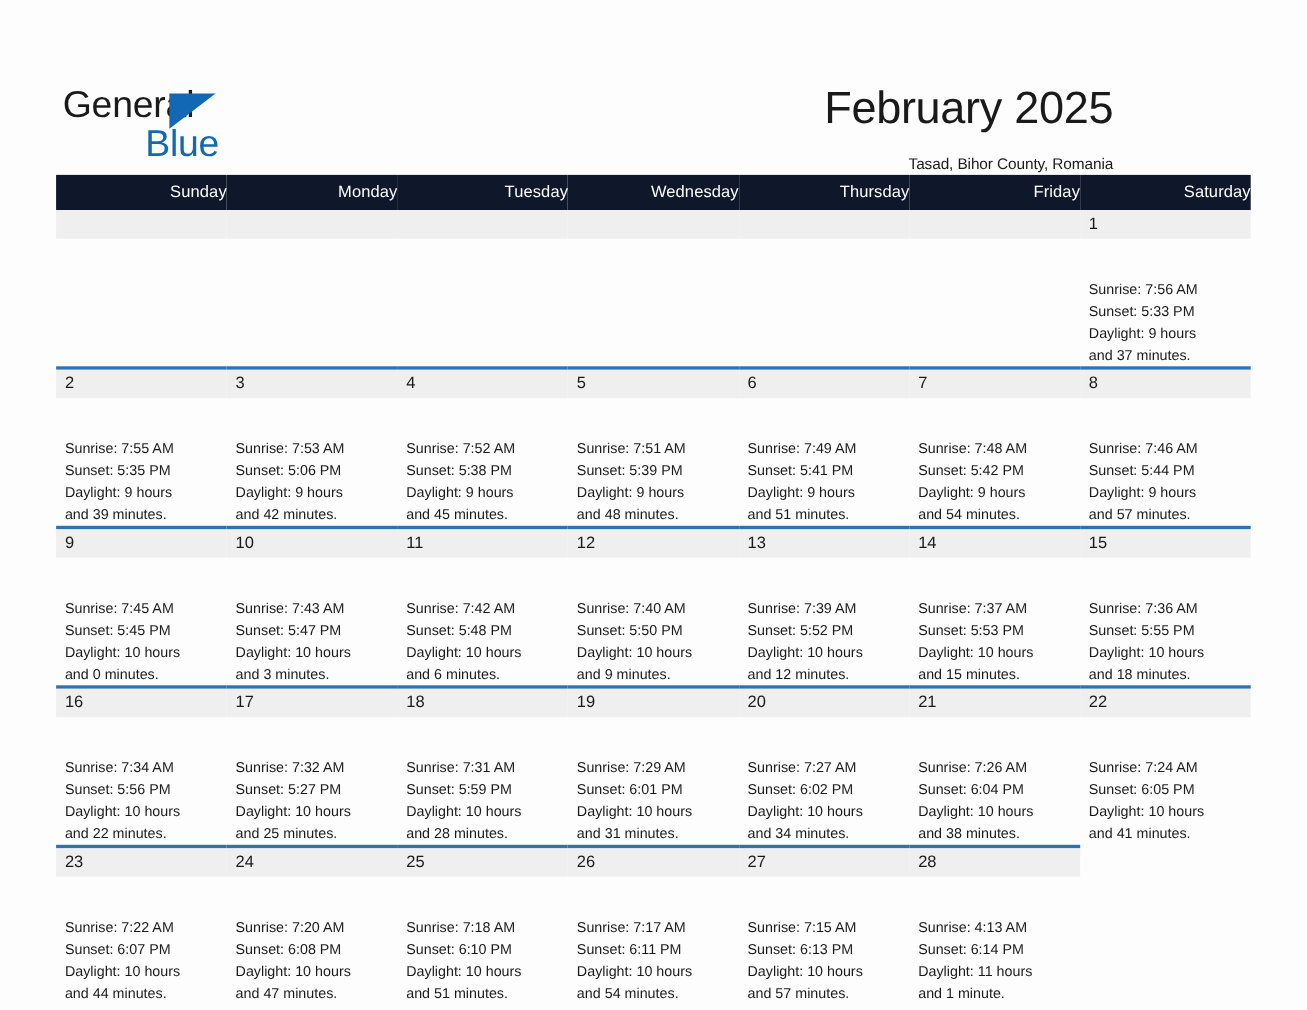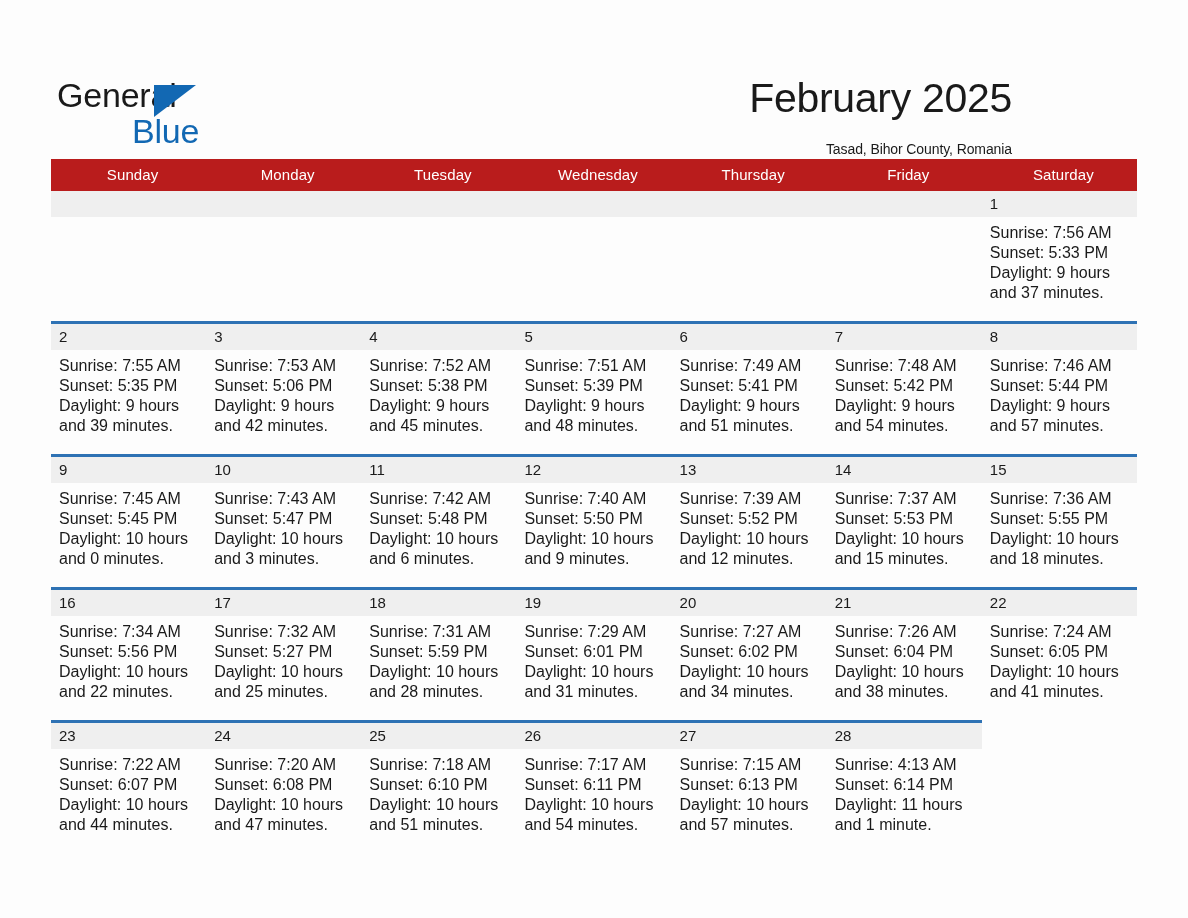--- a/index.html
+++ b/index.html
@@ -86,25 +86,25 @@
   
   .calendar {
     position: absolute;
     left: 51px;
     top: 159px;
     width: 1086px;
     border-collapse: collapse;
     table-layout: fixed;
   }
   .calendar th {
-    background: #b91c1c;
+    background: #0f172a;
     color: #ffffff;
     font-size: 15px;
     font-weight: normal;
-    text-align: center;
+    text-align: right;
     padding: 7px 0 8px 8px;
     height: 16px;
     letter-spacing: 0.1px;
   }
   .calendar td {
     vertical-align: top;
     padding: 0;
     width: 155.1px;
     height: 130px;
     border-top: 3px solid #2e72b4;
@@ -116,23 +116,24 @@
     background: #efefef;
     height: 26px;
     padding: 2px 0 0 8px;
     box-sizing: border-box;
     font-size: 15px;
     color: #1a1a1a;
     line-height: 22px;
   }
   .cell-body {
     padding: 6px 8px 0 8px;
-    font-size: 16px;
+    font-size: 13px;
     color: #1a1a1a;
     line-height: 20px;
+    margin-top: 30px;
   }
   .cell-body div {
     white-space: nowrap;
   }
   td.blank .daynum-band {
     background: #efefef;
   }
   td.blank .cell-body { visibility: hidden; }
   td.nocell {
     border-top: none !important;

